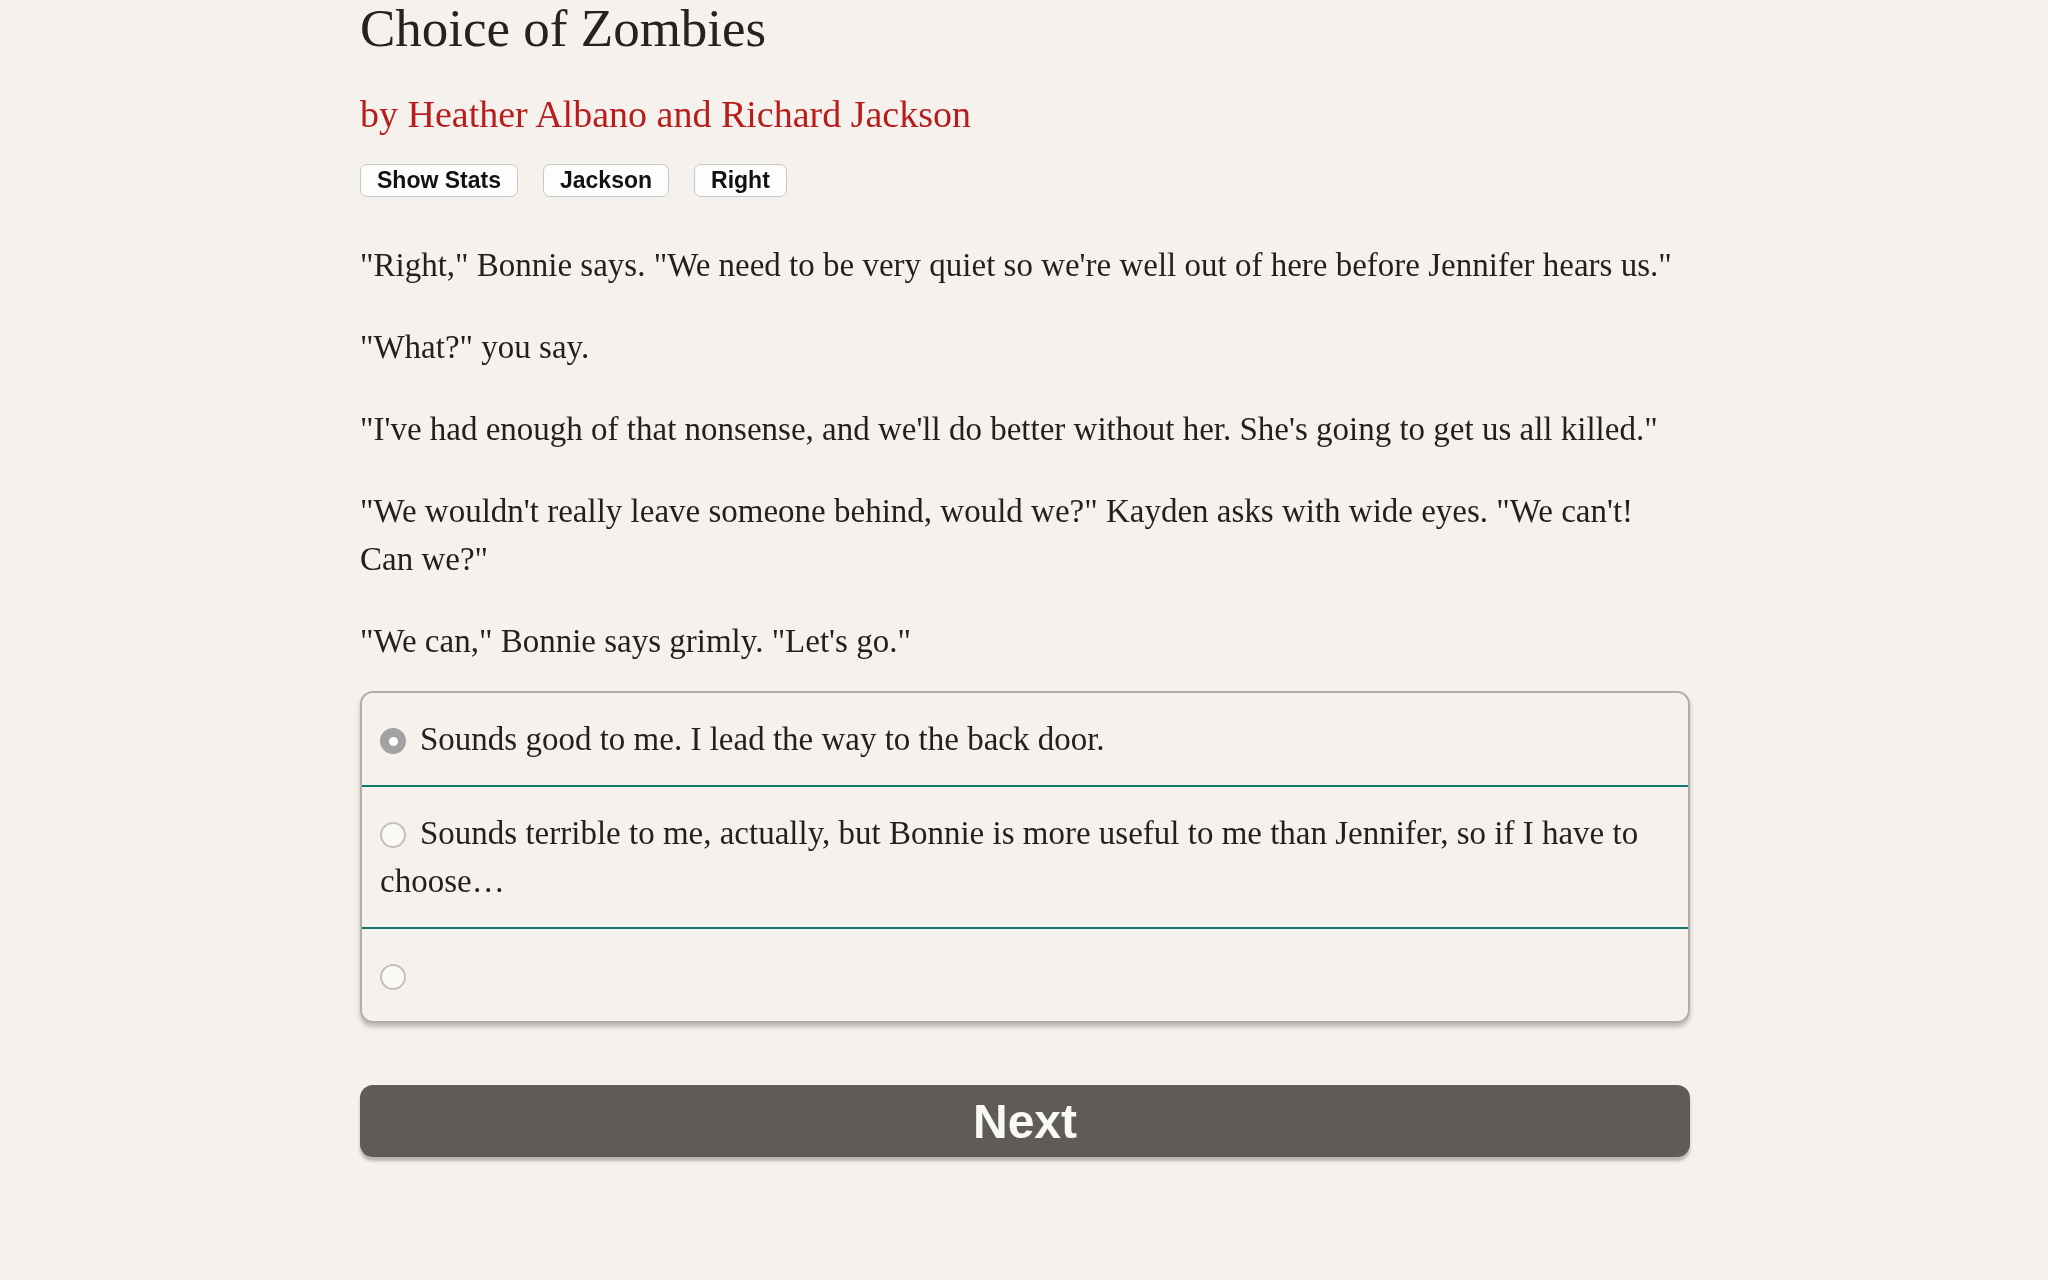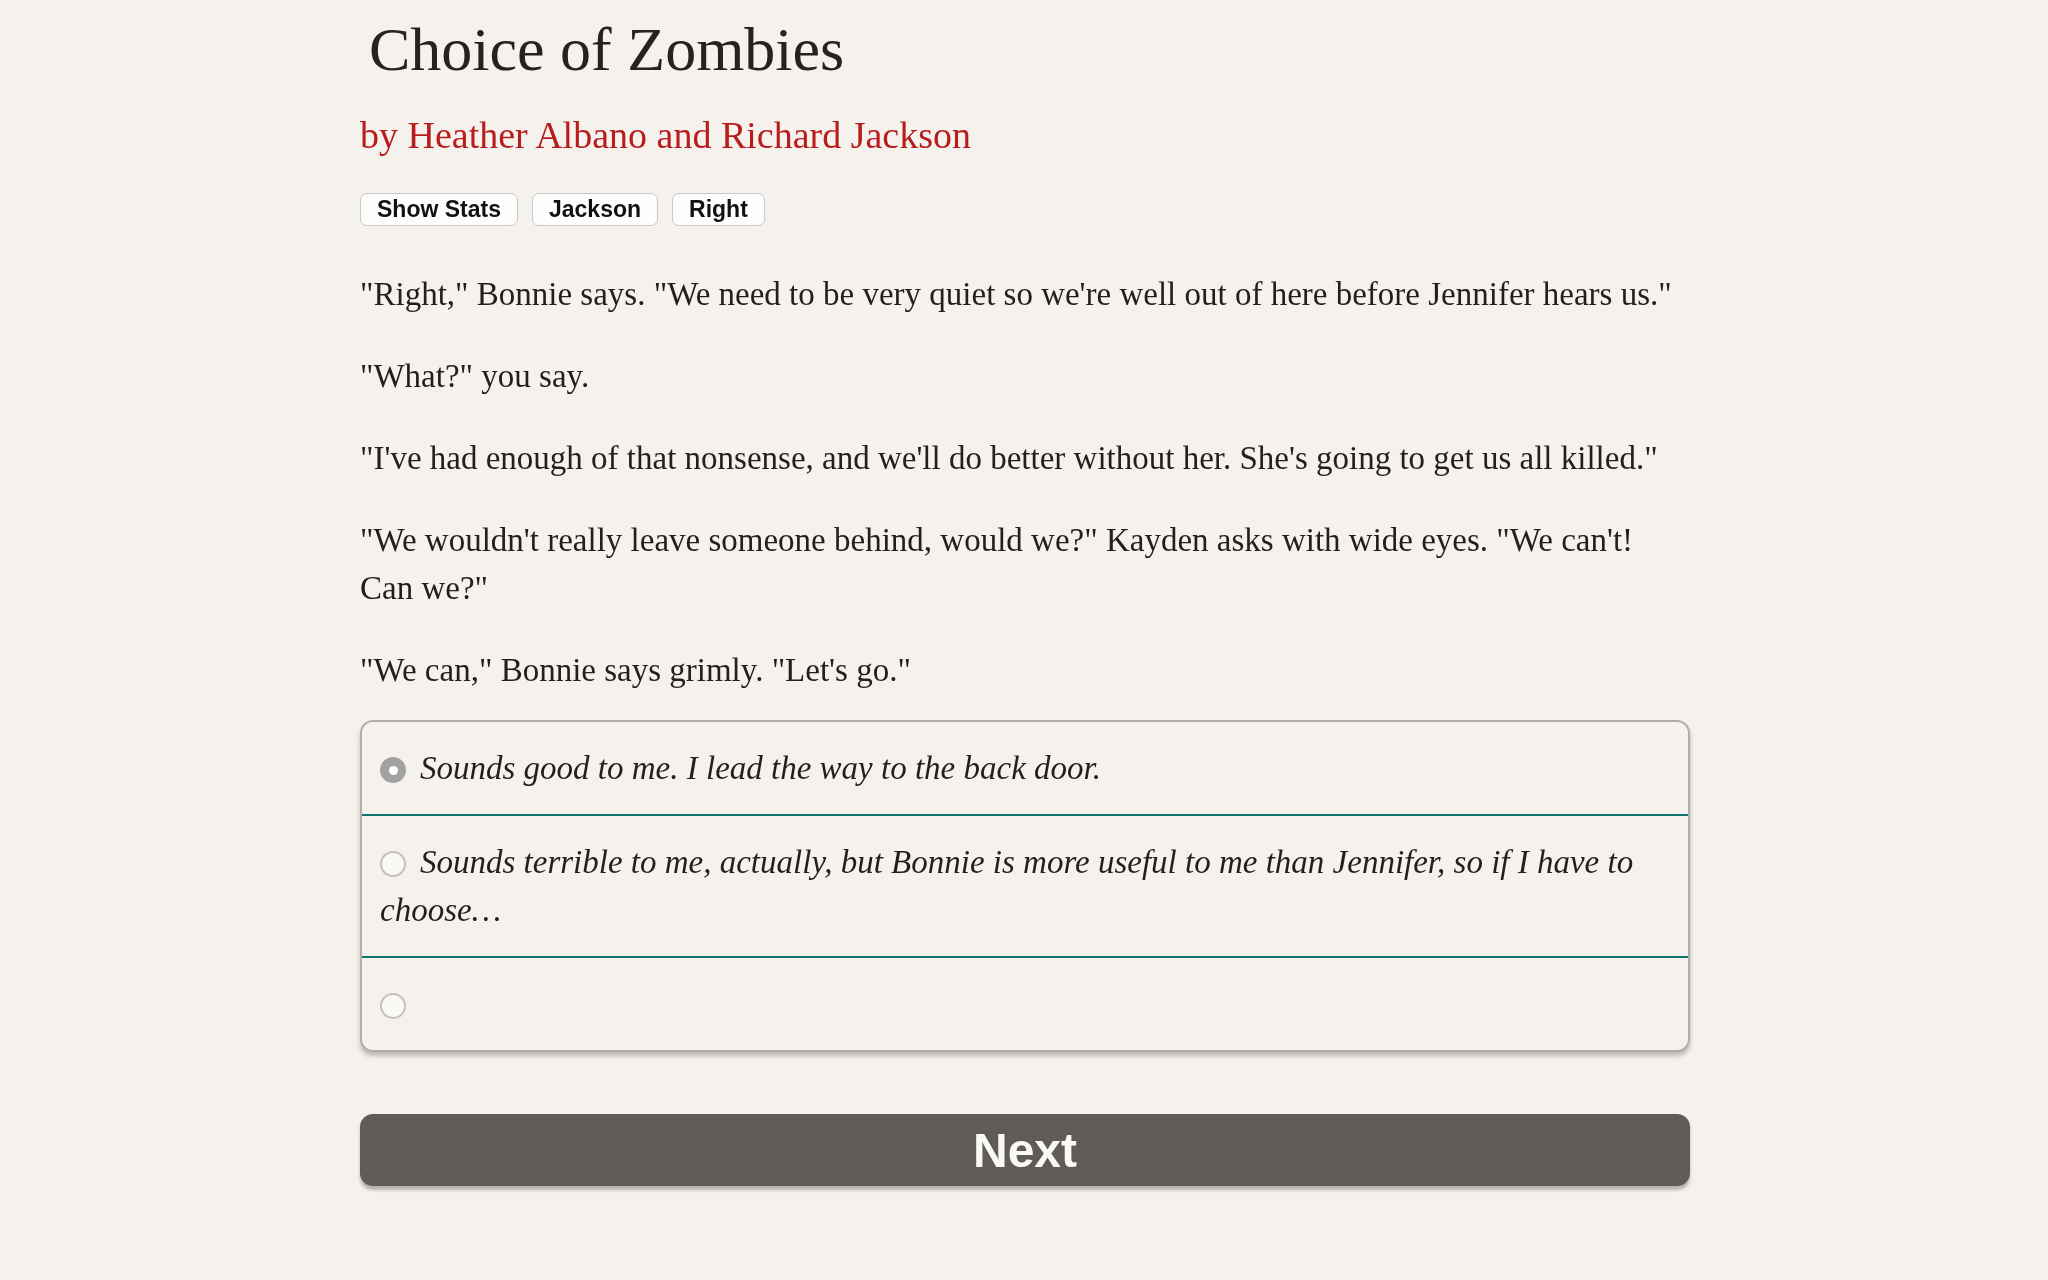--- a/index.html
+++ b/index.html
@@ -15,37 +15,36 @@
     font-family: "Liberation Serif", serif;
     color: #231f1c;
   }
   .content {
     position: absolute;
     left: 360px;
     top: 0;
     width: 1330px;
   }
   .game-title {
-    margin: 9px;
-    padding-top: 12px;
-    font-size: 62px;
+    margin: 0;
+    font-size: 53px;
     line-height: 56px;
     font-weight: normal;
     color: #26221e;
   }
   .byline {
     margin: 36px 0 0 0;
     font-size: 38px;
     line-height: 44px;
     color: #b91c1c;
   }
   .toolbar {
-    margin-top: 36px;
+    margin-top: 28px;
     display: flex;
-    gap: 14px;
+    gap: 25px;
     align-items: center;
   }
   .tool-btn {
     font-family: "Liberation Sans", sans-serif;
     font-size: 23px;
     font-weight: 600;
     color: #111111;
     background: #fdfdfd;
     border: 1px solid #c8c7c5;
     border-radius: 7px;
@@ -67,21 +66,20 @@
   .story p:first-child {
     margin-top: 44px;
   }
   .choices-box {
     margin-top: 26px;
     border: 2px solid #b1ada7;
     border-radius: 13px;
     background: #f5f1ec;
     box-shadow: 0 4px 4px rgba(125, 119, 111, 0.45);
     overflow: hidden;
-    font-style: italic;
   }
   .choice-row {
     display: block;
     padding: 22px 18px;
     font-size: 33px;
     line-height: 48px;
     cursor: pointer;
   }
   .choice-row + .choice-row {
     border-top: 2px solid #0f766e;

